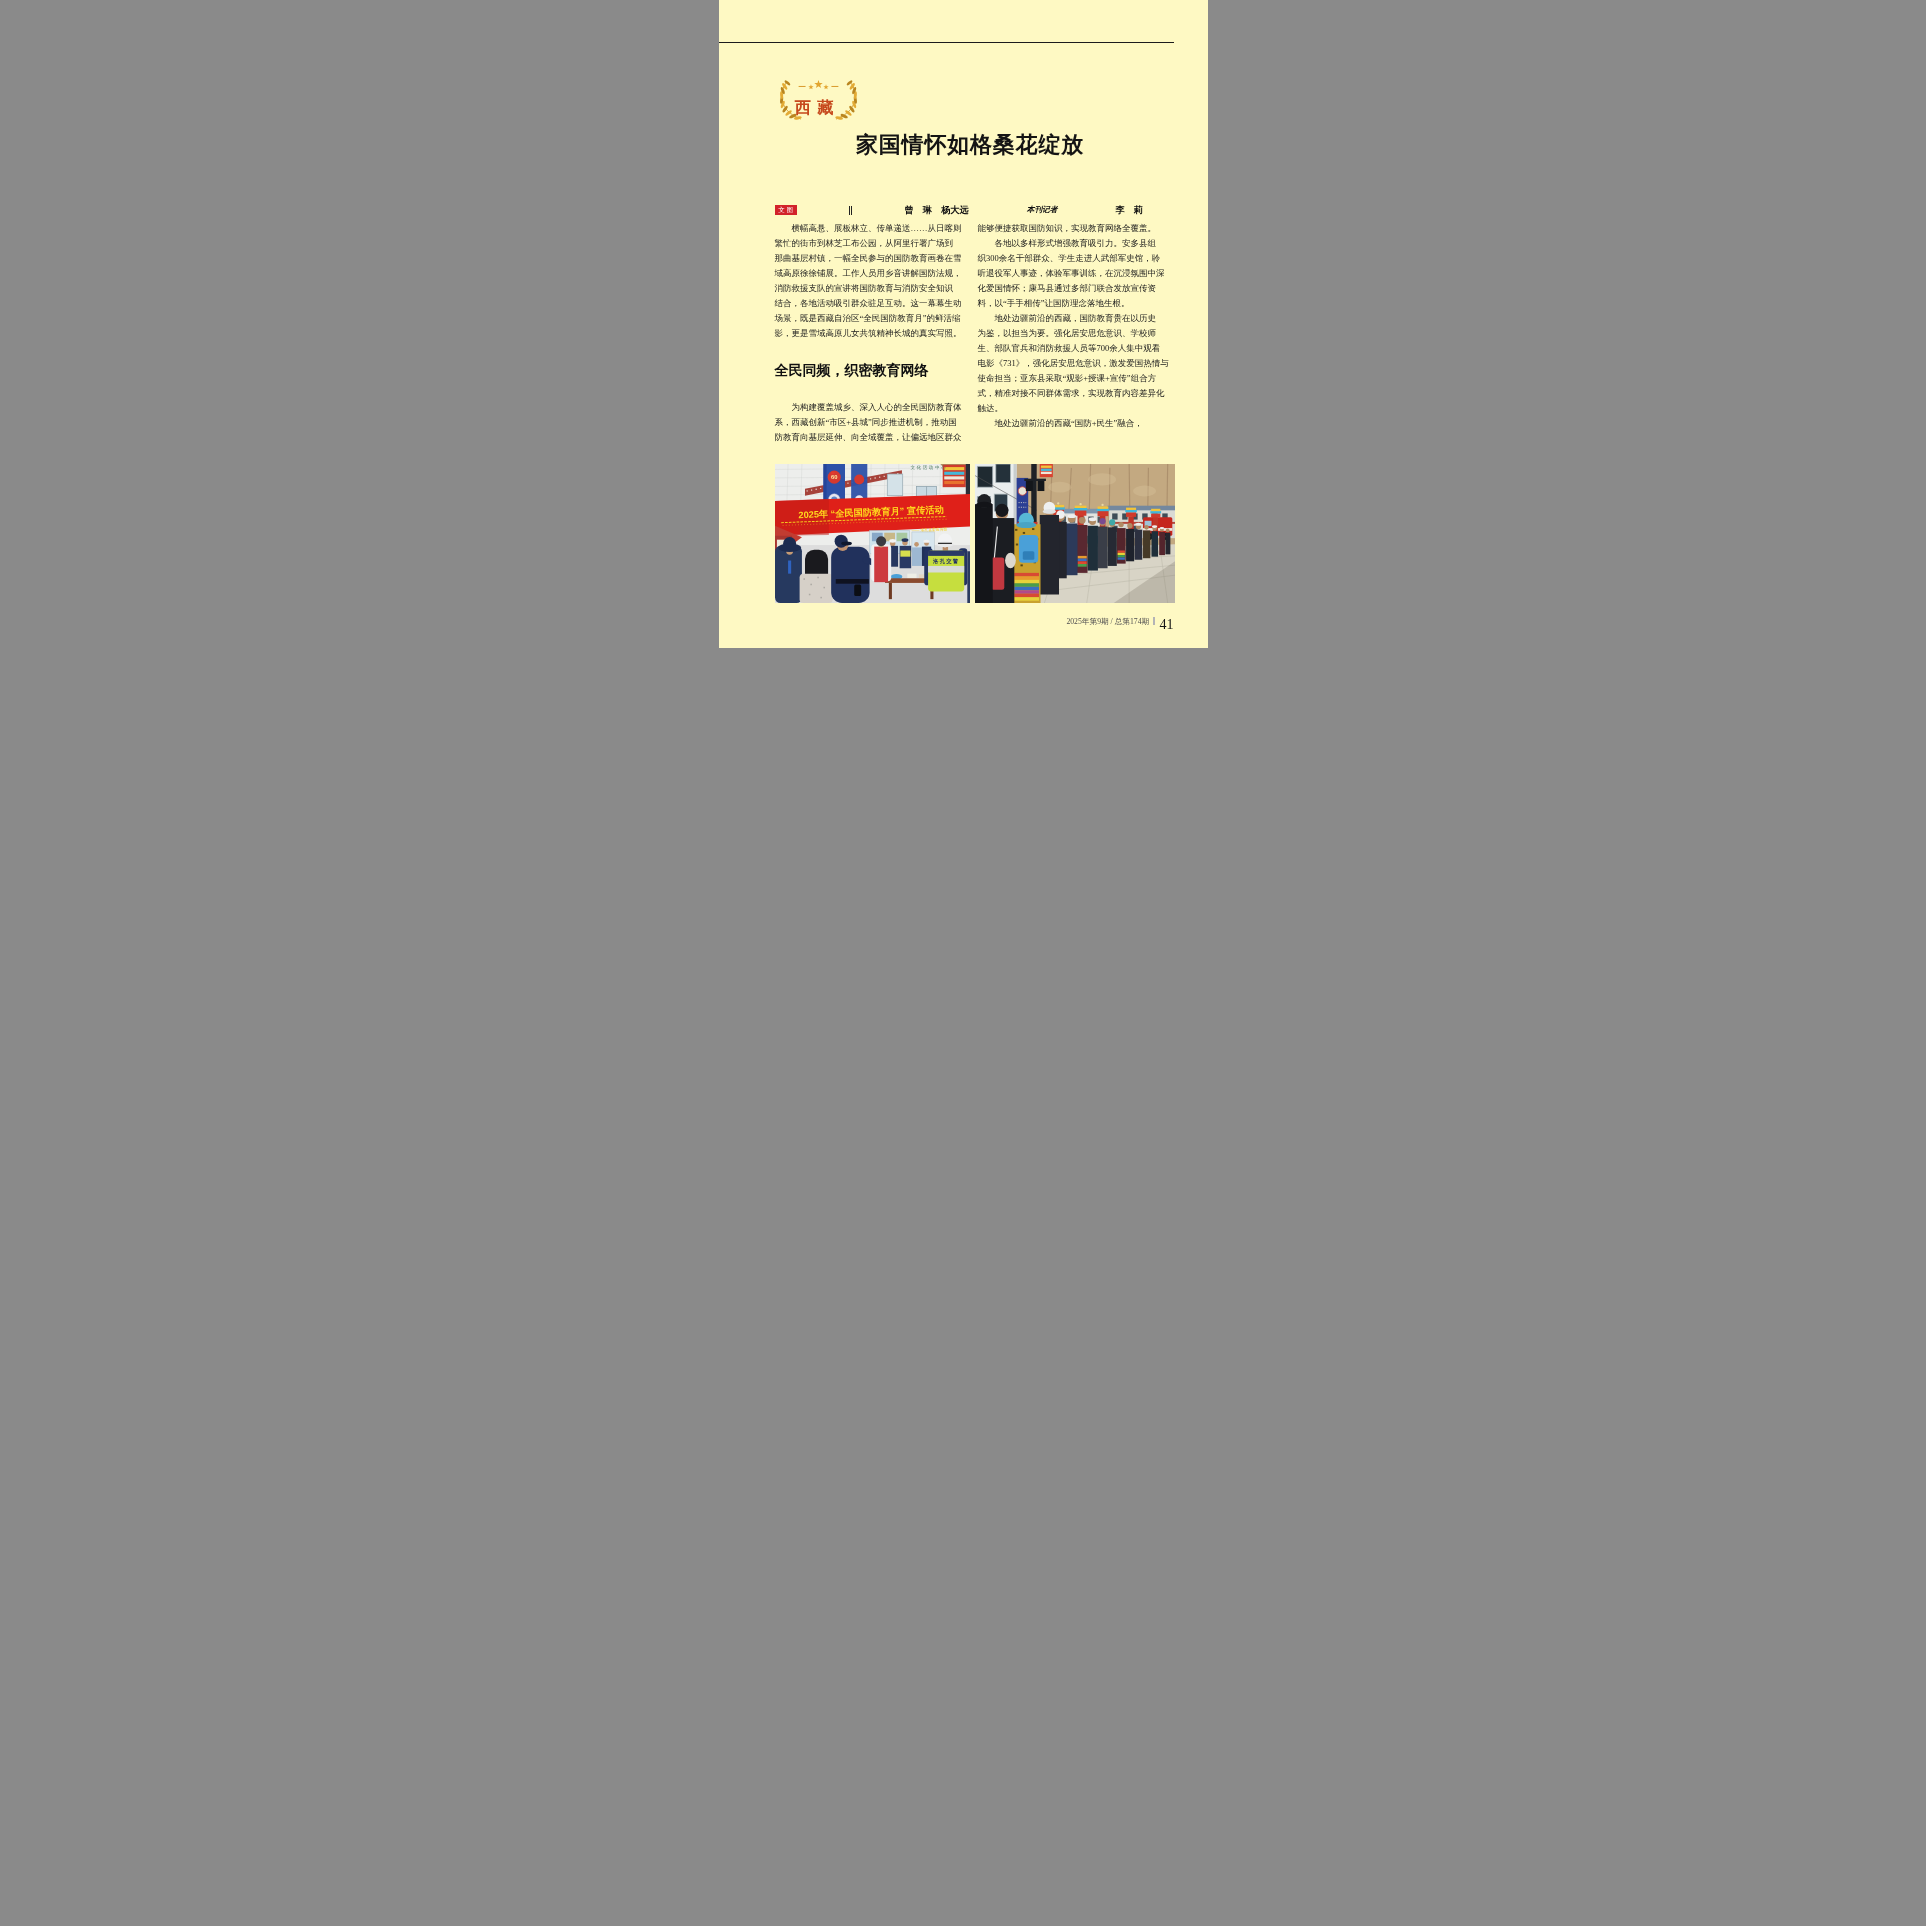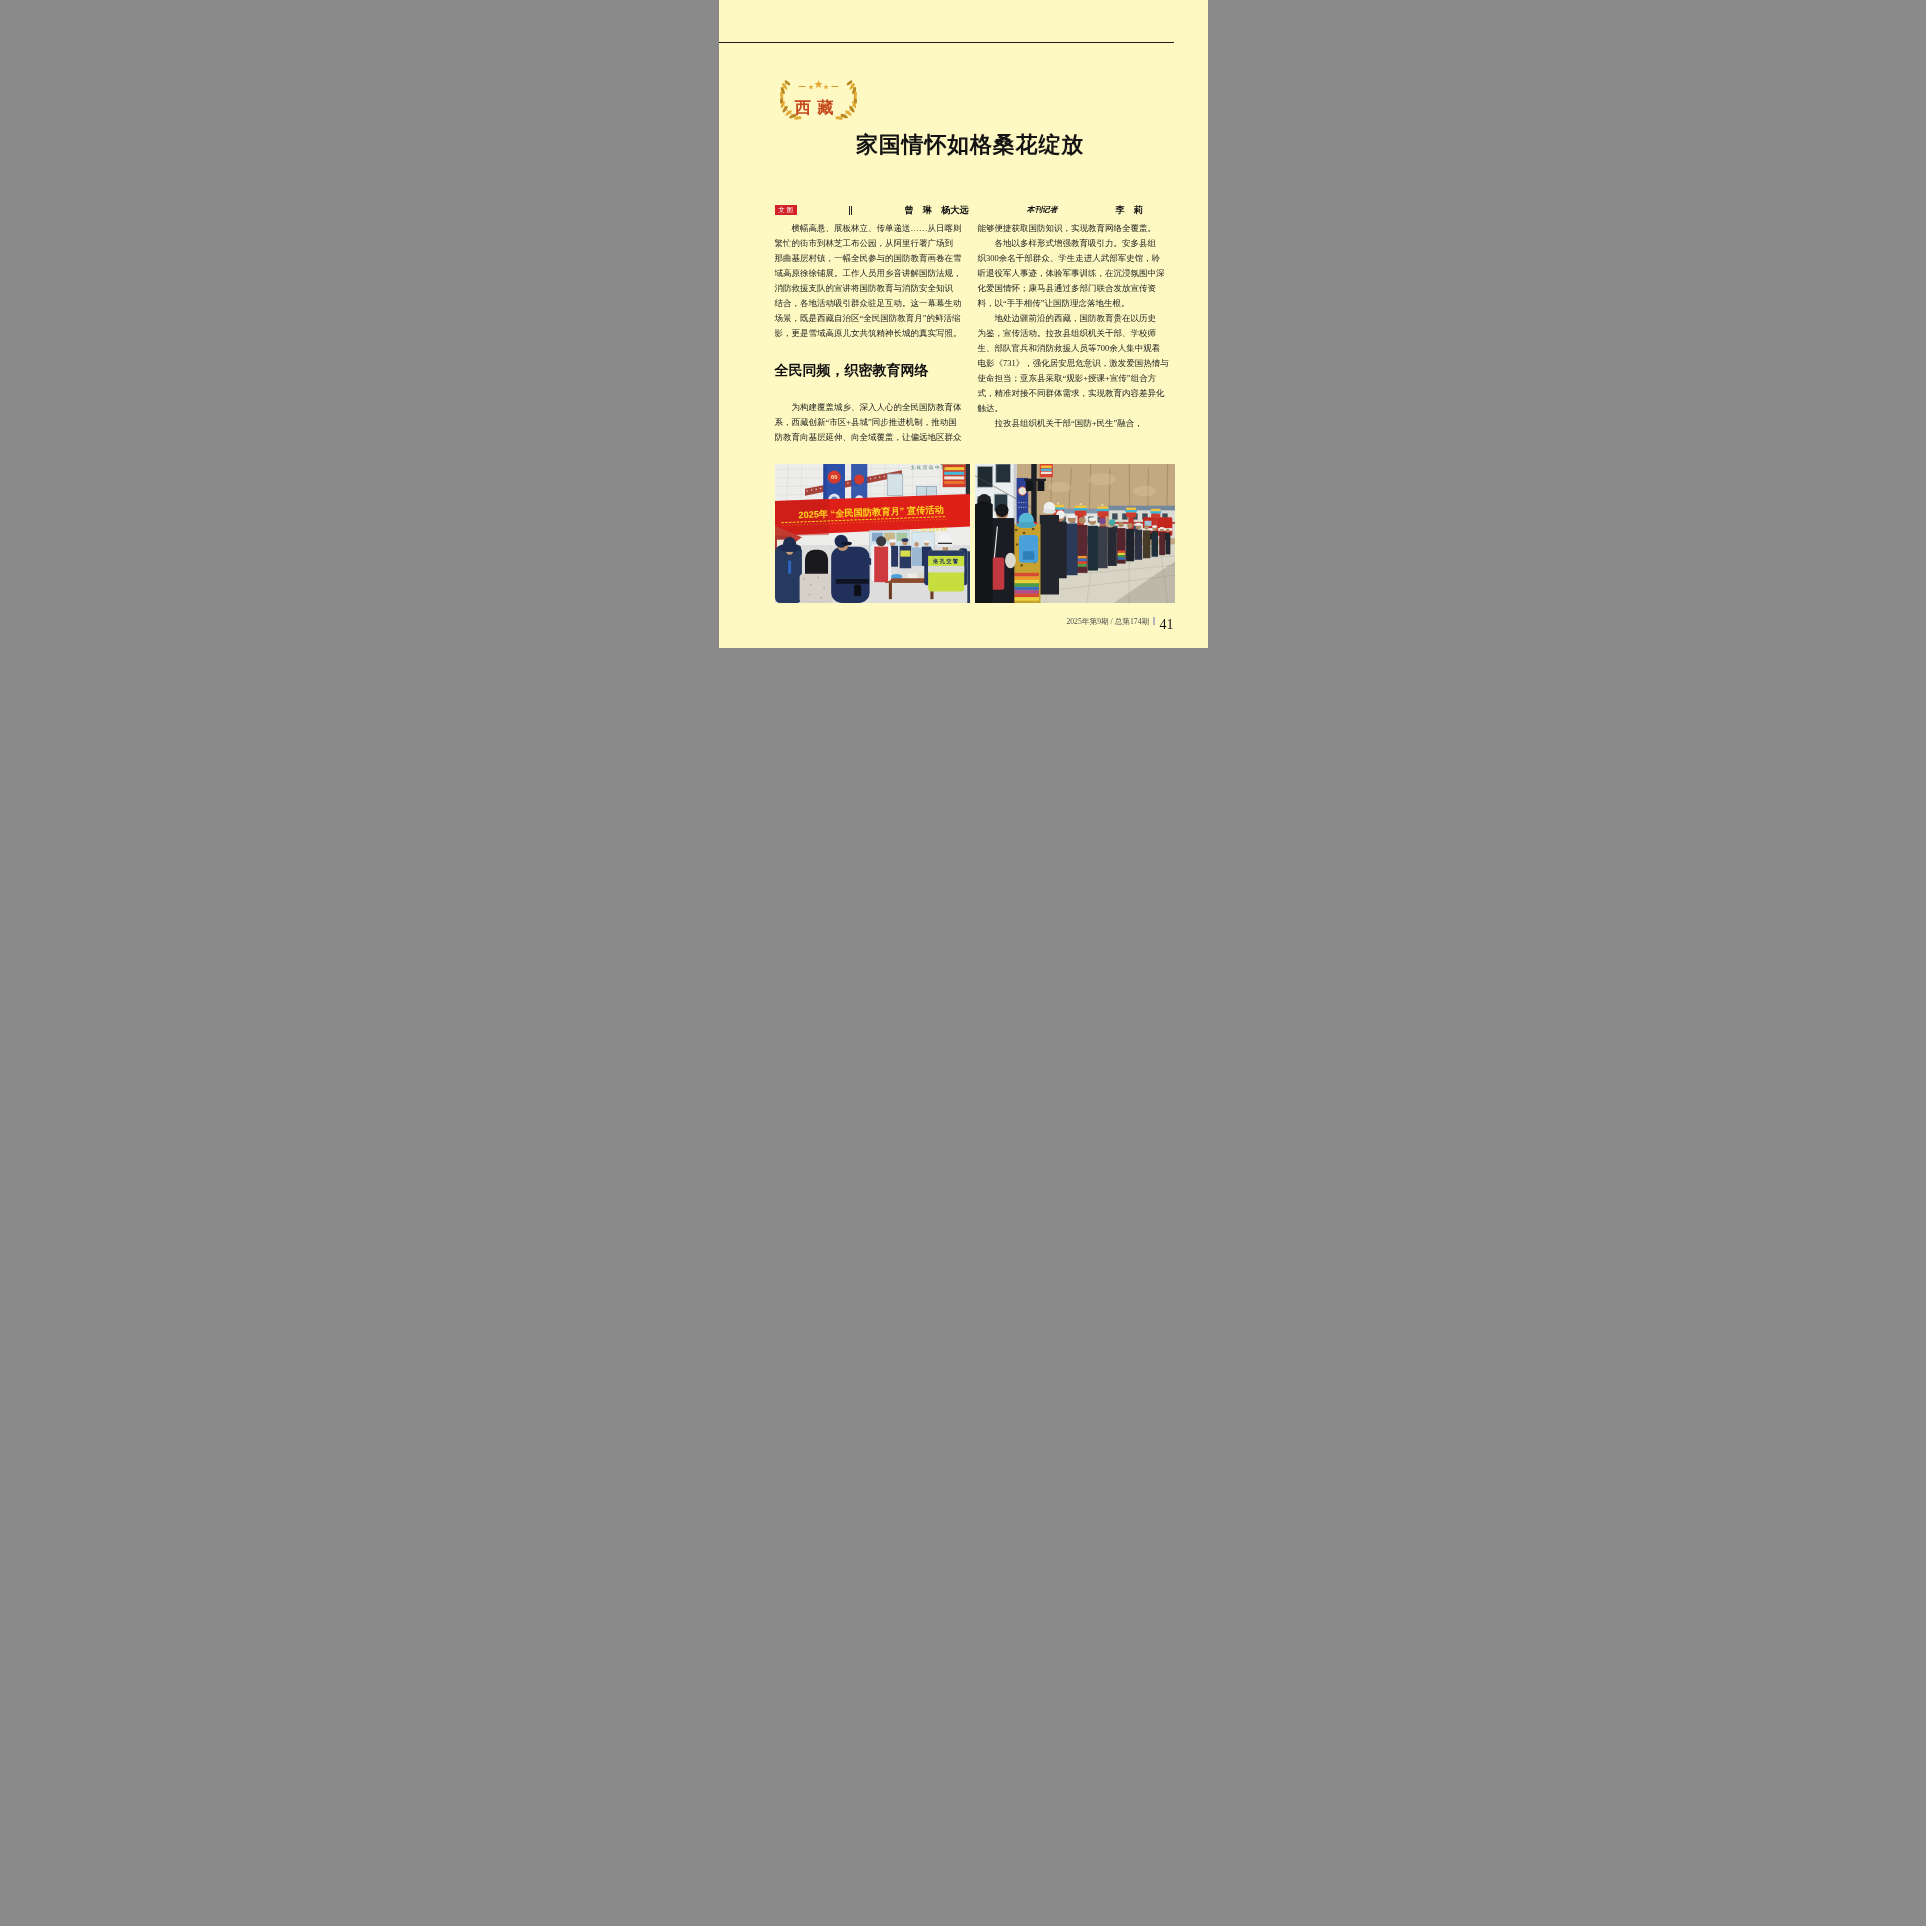--- a/index.html
+++ b/index.html
@@ -110,27 +110,27 @@
 
   <div class="col col-right">
     <div>
         <div class="tline">能够便捷获取国防知识，实现教育网络全覆盖。</div>
         <div class="tline">　　各地以多样形式增强教育吸引力。安多县组</div>
         <div class="tline">织300余名干部群众、学生走进人武部军史馆，聆</div>
         <div class="tline">听退役军人事迹，体验军事训练，在沉浸氛围中深</div>
         <div class="tline">化爱国情怀；康马县通过多部门联合发放宣传资</div>
         <div class="tline">料，以“手手相传”让国防理念落地生根。</div>
         <div class="tline">　　地处边疆前沿的西藏，国防教育贵在以历史</div>
-        <div class="tline">为鉴，宣传活动。拉孜县组织机关干部、学校师</div>
+        <div class="tline">为鉴，以担当为要。强化居安思危意识、学校师</div>
         <div class="tline">生、部队官兵和消防救援人员等700余人集中观看</div>
         <div class="tline">电影《731》，强化居安思危意识，激发爱国热情与</div>
         <div class="tline">使命担当；亚东县采取“观影+授课+宣传”组合方</div>
         <div class="tline">式，精准对接不同群体需求，实现教育内容差异化</div>
         <div class="tline">触达。</div>
-        <div class="tline">　　拉孜县组织机关干部“国防+民生”融合，</div>
+        <div class="tline">　　地处边疆前沿的西藏“国防+民生”融合，</div>
       </div>
   </div>
 
   <div class="photo photo-left">
     <svg viewBox="0 0 507 360" preserveAspectRatio="none">
       <rect x="0" y="0" width="507" height="210" fill="#edeeec"></rect>
       <g stroke="#cfd2cf" stroke-width="1">
         <line x1="0" y1="14" x2="507" y2="10"></line>
           <line x1="0" y1="36" x2="507" y2="32"></line>
         <line x1="0" y1="58" x2="507" y2="54"></line>

